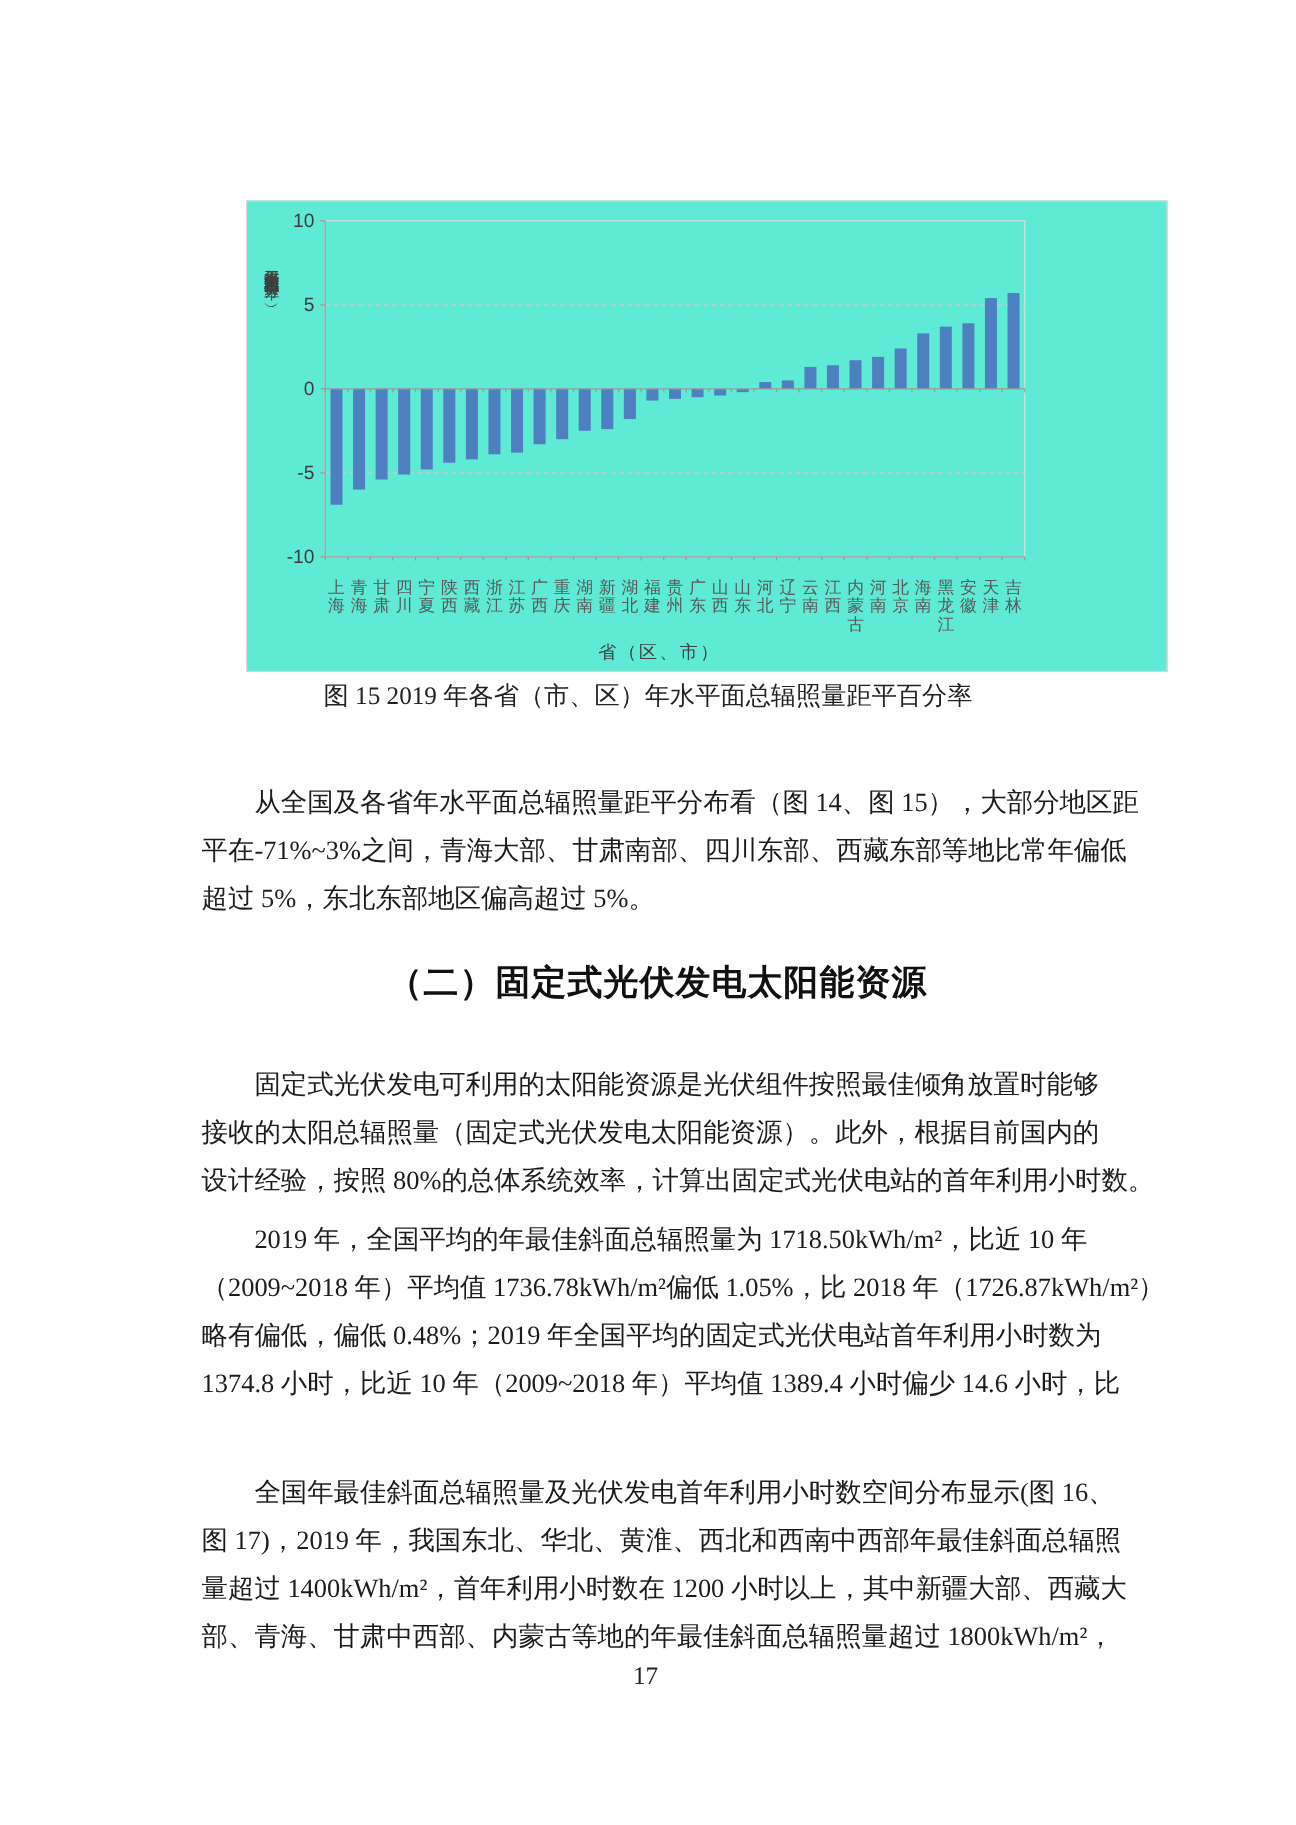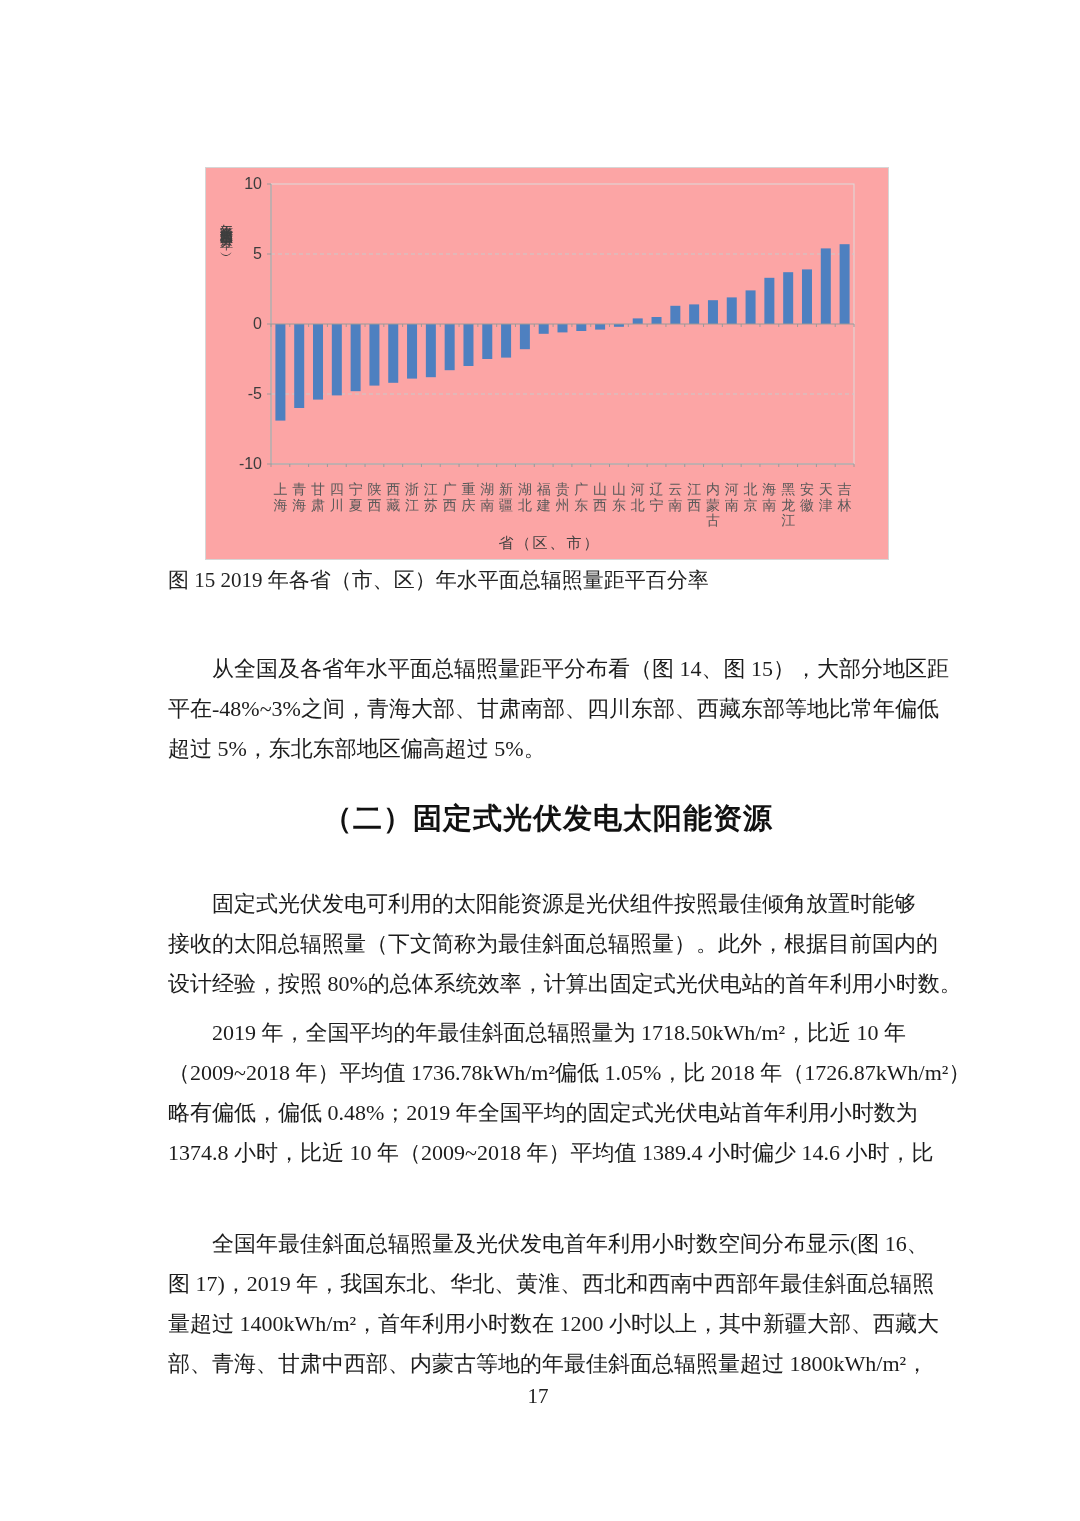--- a/index.html
+++ b/index.html
@@ -2,35 +2,35 @@
 <html><head>
 <meta charset="utf-8">
 <style>
   html,body{margin:0;padding:0;}
   body{
     width:1080px;height:1521px;position:relative;background:#ffffff;
     font-family:"Liberation Serif","DejaVu Serif",serif;color:#1c1c1c;
     overflow:hidden;
   }
   .chart-box{
-    position:absolute;left:205px;top:167px;width:684px;height:393px;
-    border:1px solid #d6d6d6;background:#fca5a5;box-sizing:border-box;
+    position:absolute;left:205px;top:167px;width:768px;height:393px;
+    border:1px solid #d6d6d6;background:#5eead4;box-sizing:border-box;
   }
   .chart-box svg{position:absolute;left:0;top:0;}
   .y-axis-title{
     position:absolute;left:10px;top:46px;height:218px;width:20px;
     writing-mode:vertical-rl;text-orientation:upright;
     font-size:13px;letter-spacing:1px;color:#3f3f3f;line-height:20px;
   }
   .x-axis-title{
     position:absolute;left:52px;top:366px;width:583px;text-align:center;
     font-size:15px;color:#3f3f3f;letter-spacing:2px;
   }
   .caption{
-    position:absolute;left:168px;top:566px;width:744px;text-align:left;
+    position:absolute;left:168px;top:566px;width:744px;text-align:center;
     font-size:21px;color:#222;
   }
   .para{
     position:absolute;left:168px;width:760px;
     font-size:22px;line-height:40px;color:#1c1c1c;
   }
   .para .line{white-space:nowrap;}
   .para .line:first-child{text-indent:44px;}
   #para1{top:649px;}
   #para2{top:884px;}
@@ -230,29 +230,29 @@
         <text x="638.5967741935483" y="341.5" text-anchor="middle" font-size="14" font-family="&quot;Liberation Serif&quot;,&quot;DejaVu Serif&quot;,serif" fill="#595959">林</text>
       </svg>
     <div class="y-axis-title">年水平面总辐照量距平百分率（%）</div>
     <div class="x-axis-title">省（区、市）</div>
   </div>
 
   <div class="caption">图 15  2019 年各省（市、区）年水平面总辐照量距平百分率</div>
 
   <div class="para" id="para1">
       <div class="line">从全国及各省年水平面总辐照量距平分布看（图 14、图 15），大部分地区距</div>
-      <div class="line">平在-48%~3%之间，青海大部、甘肃南部、四川东部、西藏东部等地比常年偏低</div>
+      <div class="line">平在-71%~3%之间，青海大部、甘肃南部、四川东部、西藏东部等地比常年偏低</div>
       <div class="line">超过 5%，东北东部地区偏高超过 5%。</div>
     </div>
 
   <div class="heading">（二）固定式光伏发电太阳能资源</div>
 
   <div class="para" id="para2">
       <div class="line">固定式光伏发电可利用的太阳能资源是光伏组件按照最佳倾角放置时能够</div>
-      <div class="line">接收的太阳总辐照量（下文简称为最佳斜面总辐照量）。此外，根据目前国内的</div>
+      <div class="line">接收的太阳总辐照量（固定式光伏发电太阳能资源）。此外，根据目前国内的</div>
       <div class="line">设计经验，按照 80%的总体系统效率，计算出固定式光伏电站的首年利用小时数。</div>
     </div>
 
   <div class="para" id="para3">
       <div class="line">2019 年，全国平均的年最佳斜面总辐照量为 1718.50kWh/m²，比近 10 年</div>
       <div class="line">（2009~2018 年）平均值 1736.78kWh/m²偏低 1.05%，比 2018 年（1726.87kWh/m²）</div>
       <div class="line">略有偏低，偏低 0.48%；2019 年全国平均的固定式光伏电站首年利用小时数为</div>
       <div class="line">1374.8 小时，比近 10 年（2009~2018 年）平均值 1389.4 小时偏少 14.6 小时，比</div>
     </div>
 

